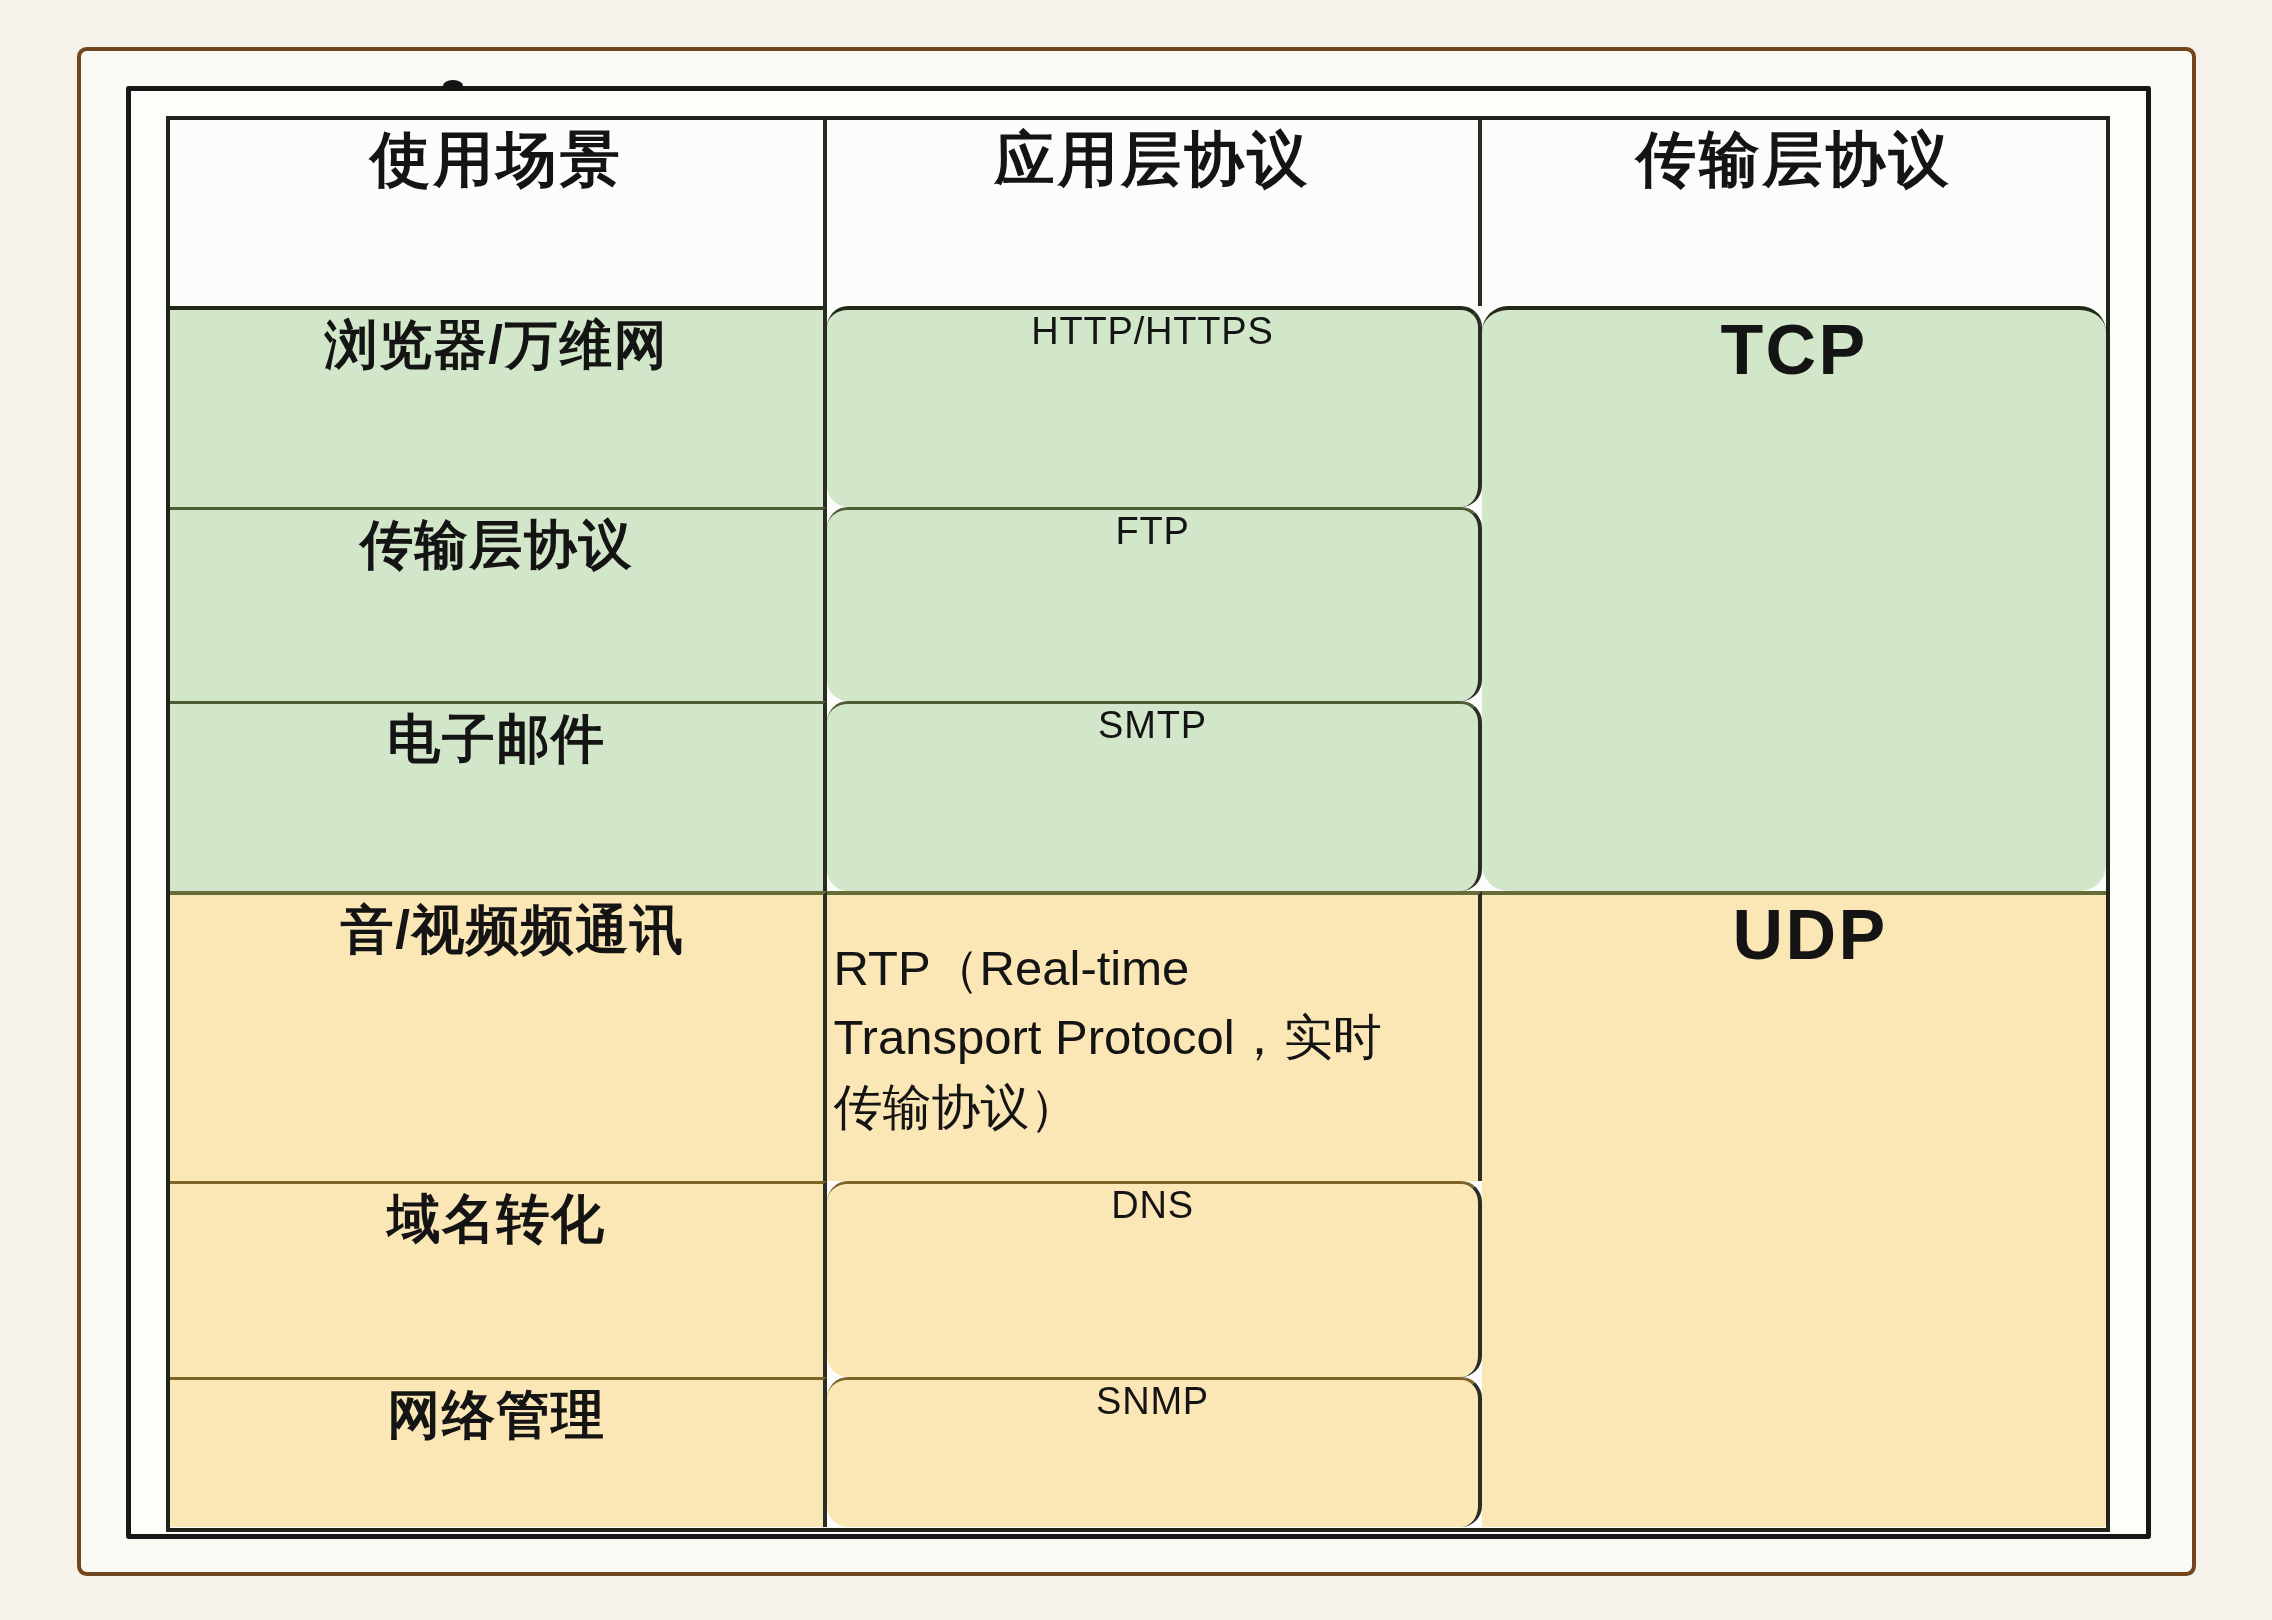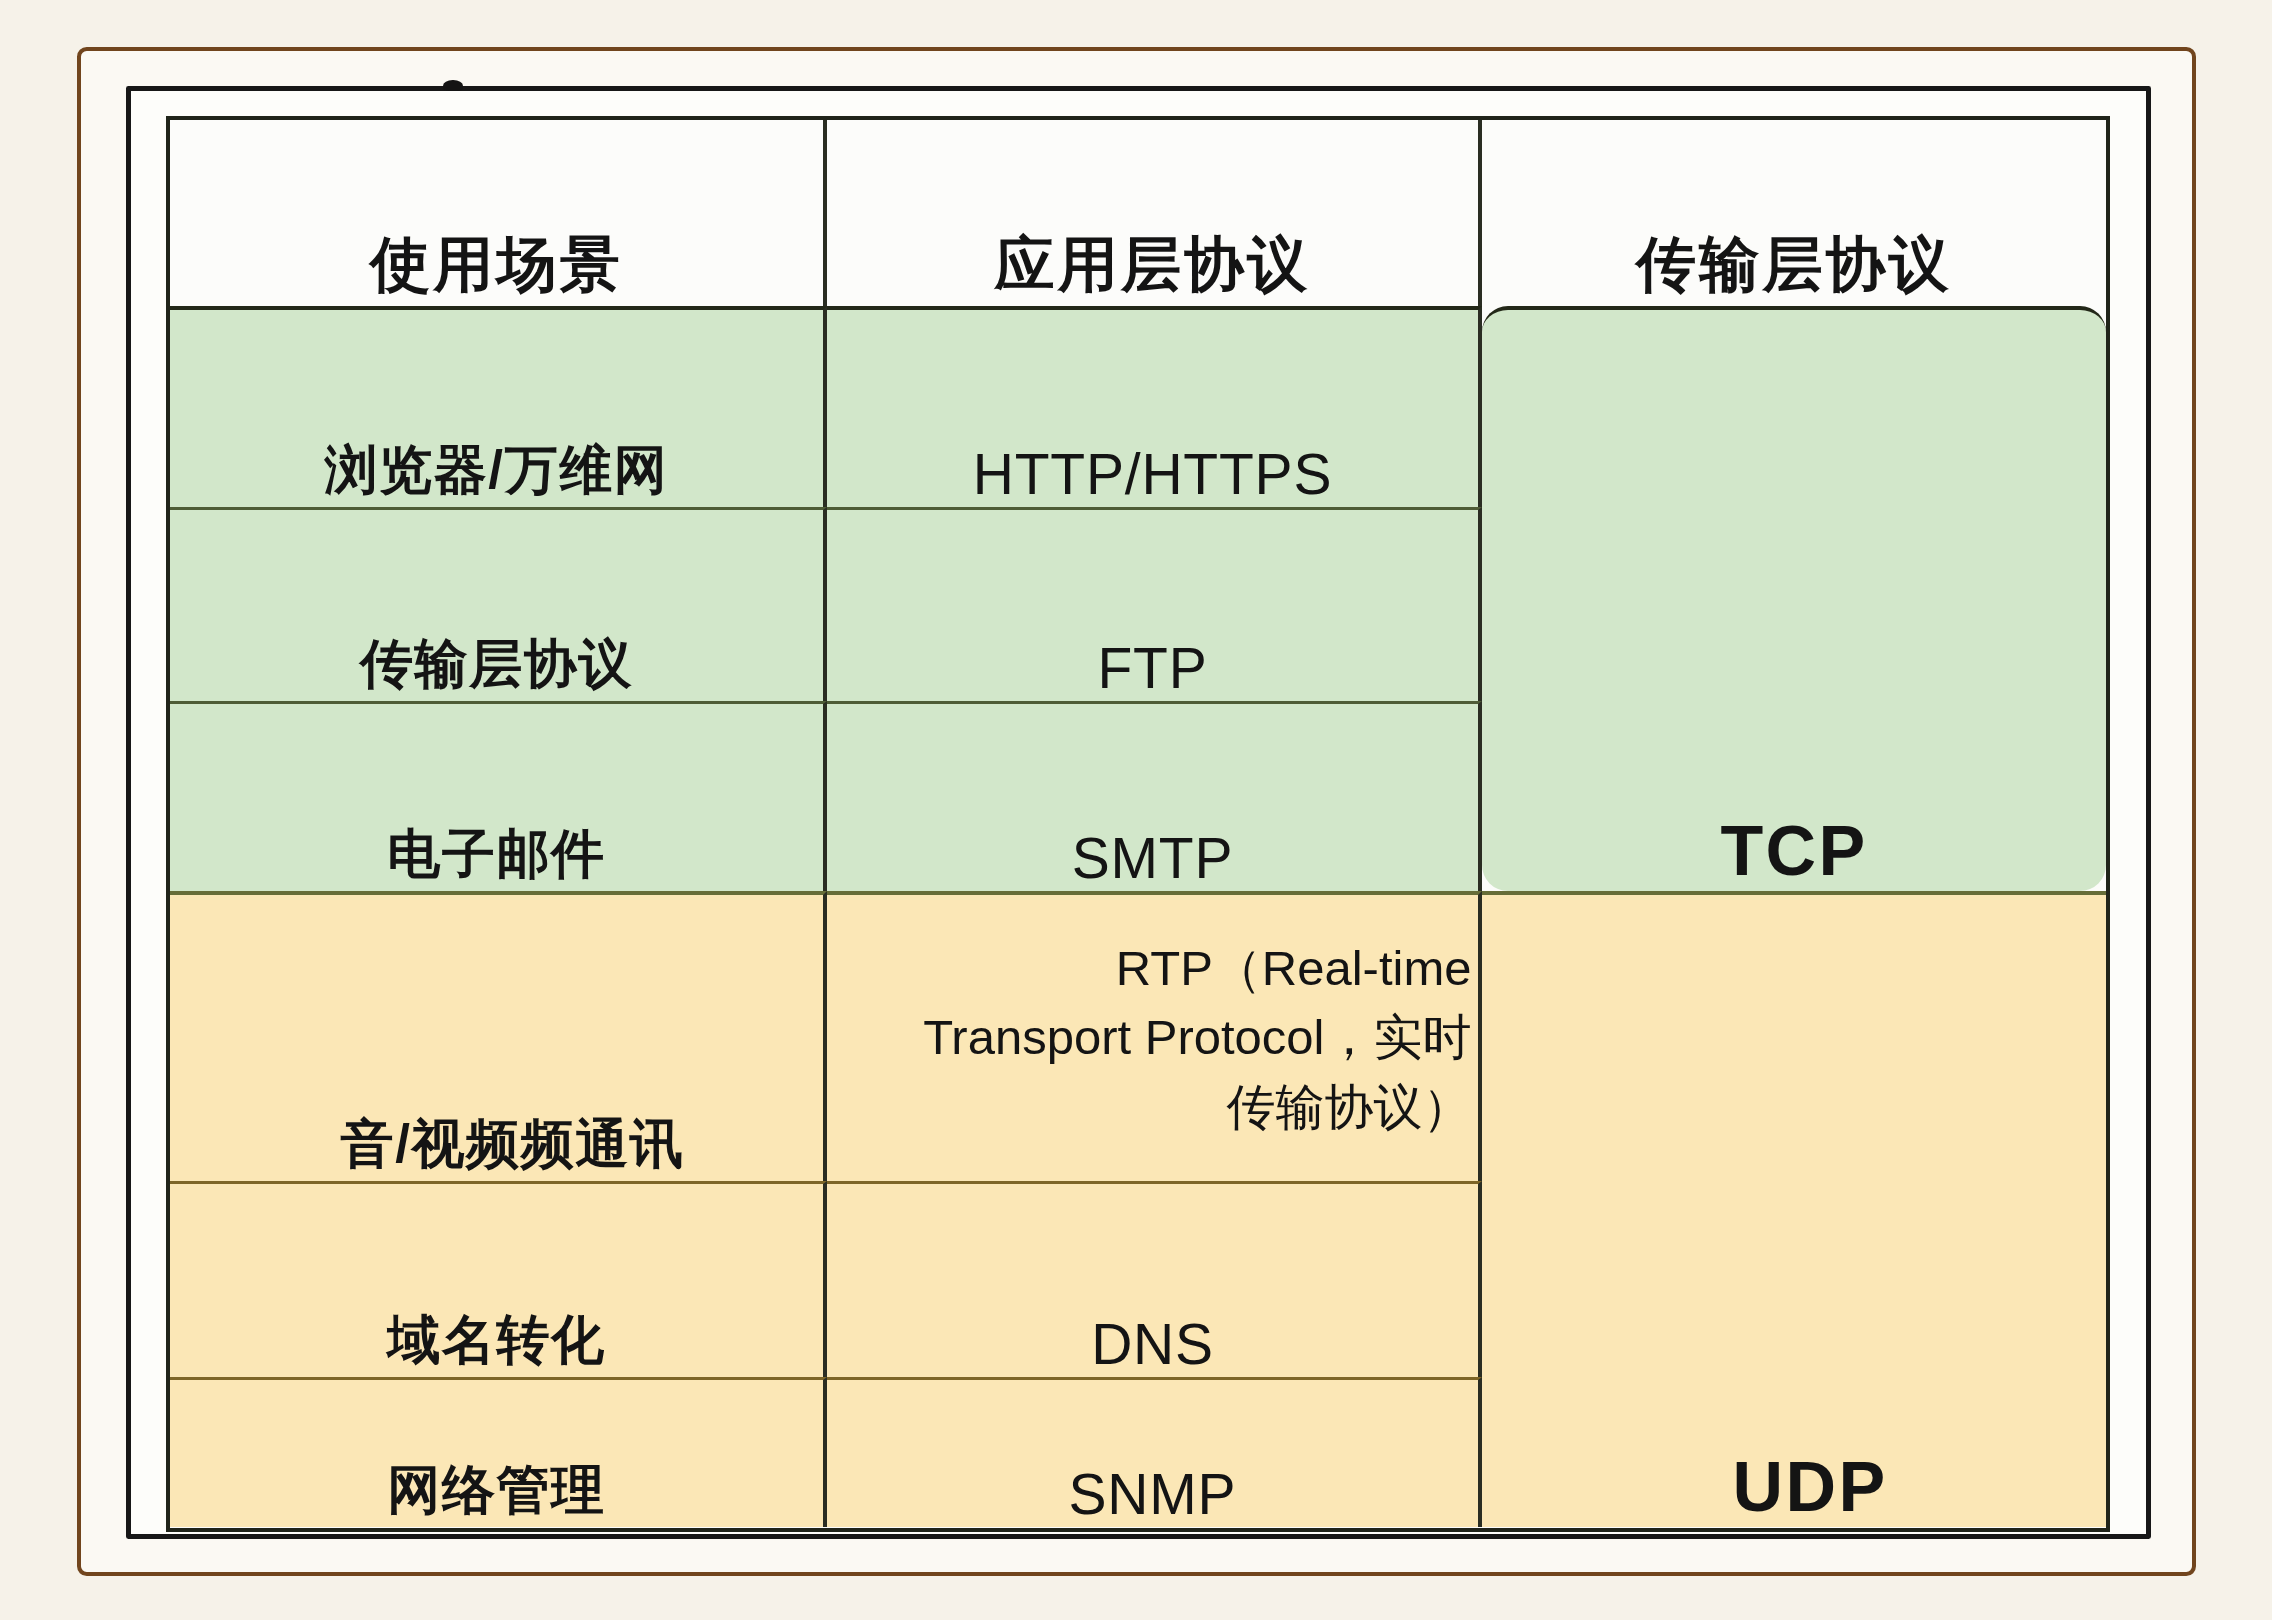--- a/index.html
+++ b/index.html
@@ -36,36 +36,36 @@
   .table{
     position:absolute;left:166px;top:116px;
     width:1936px;height:1408px;
     border:4px solid #20241a;
     display:grid;
     grid-template-columns:657px 655px 624px;
     grid-template-rows:186px 201px 194px 190px 290px 196px 150px;
     background:#fcfcfa;
   }
   .cell{
-    display:flex;align-items:flex-end;justify-content:center;
+    display:flex;align-items:flex-start;justify-content:center;
     text-align:center;
     overflow:hidden;
   }
   .vdiv{border-right:4px solid #2a2d22;}        
   .hdr{background:#fcfcfa;font-weight:bold;font-size:60px;letter-spacing:3.2px;}
   .green{background:#d2e7ca;}
   .yellow{background:#fbe7b6;}
 
   .top-dark{border-top:4px solid #232818;}      
   .top-green{border-top:3.2px solid #4e5c36;}     
   .top-mix{border-top:4px solid #666d38;padding-left:32px;}       
   .top-gold{border-top:3.2px solid #7d6527;}      
 
   .scenario{font-size:53px;font-weight:600;letter-spacing:1.6px;}
-  .protocol{font-size:57px;font-weight:500;letter-spacing:0.8px;}
+  .protocol{font-size:38px;font-weight:500;letter-spacing:0.8px;border-radius:21px;}
   .proto-multiline{flex-direction:column;font-size:49px;font-weight:500;line-height:1.42;padding:8px 6.5px;}
   .transport{font-size:70px;font-weight:bold;letter-spacing:2.4px;}
 
   .span-tcp{grid-column:3;grid-row:2/5;border-radius:26px;}
   .span-udp{grid-column:3;grid-row:5/8;}
 </style>
 </head>
 <body>
 
 <div class="stage">

